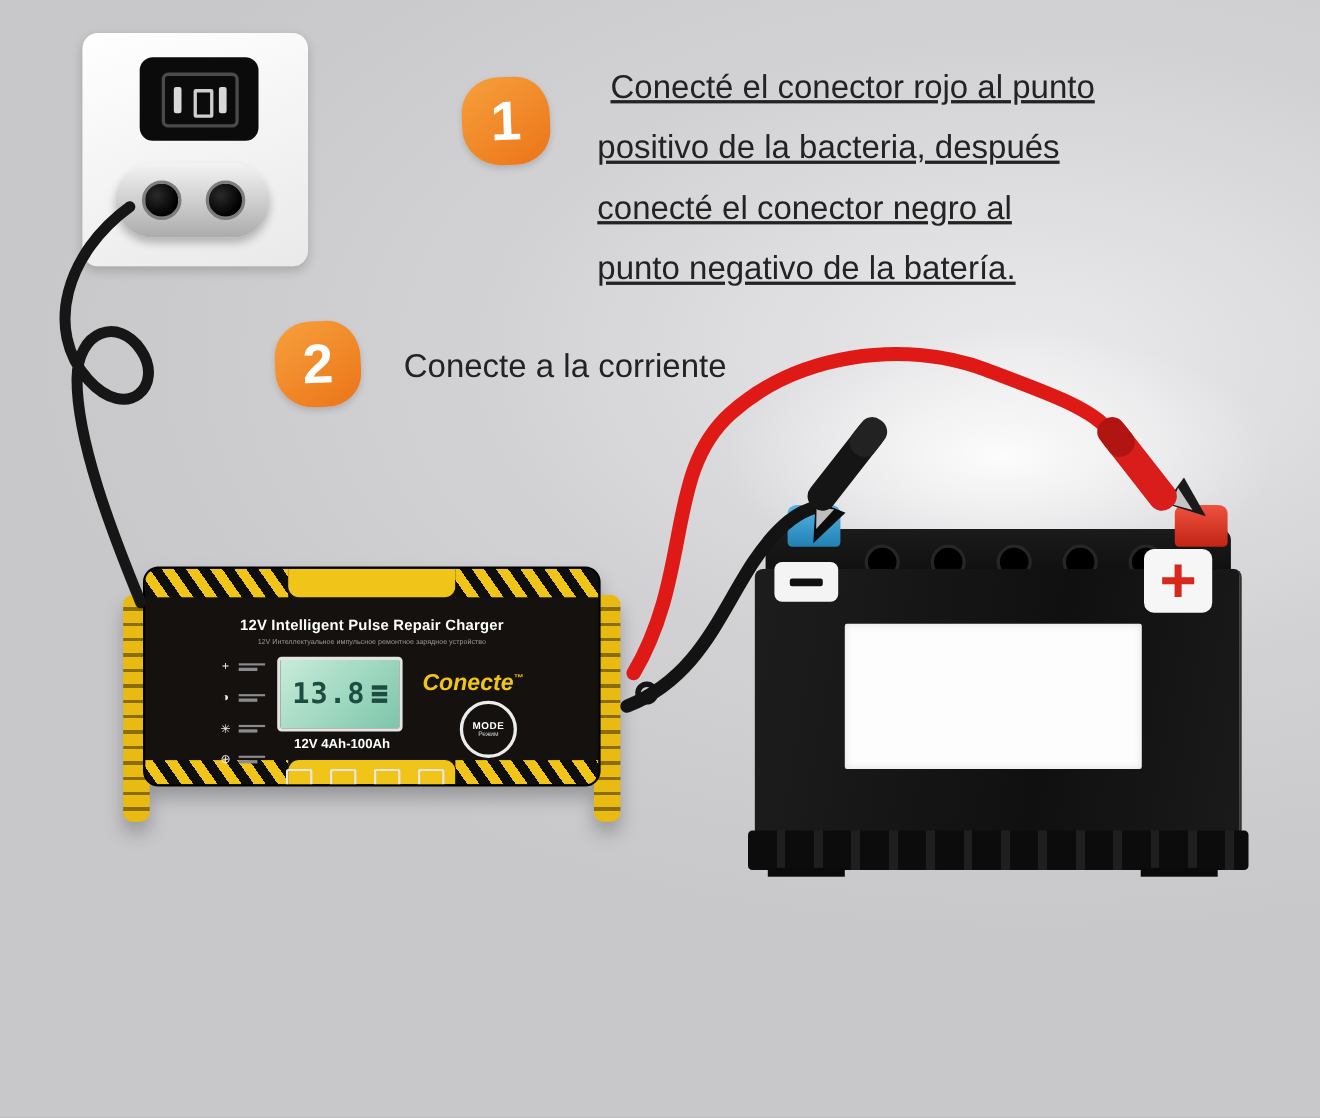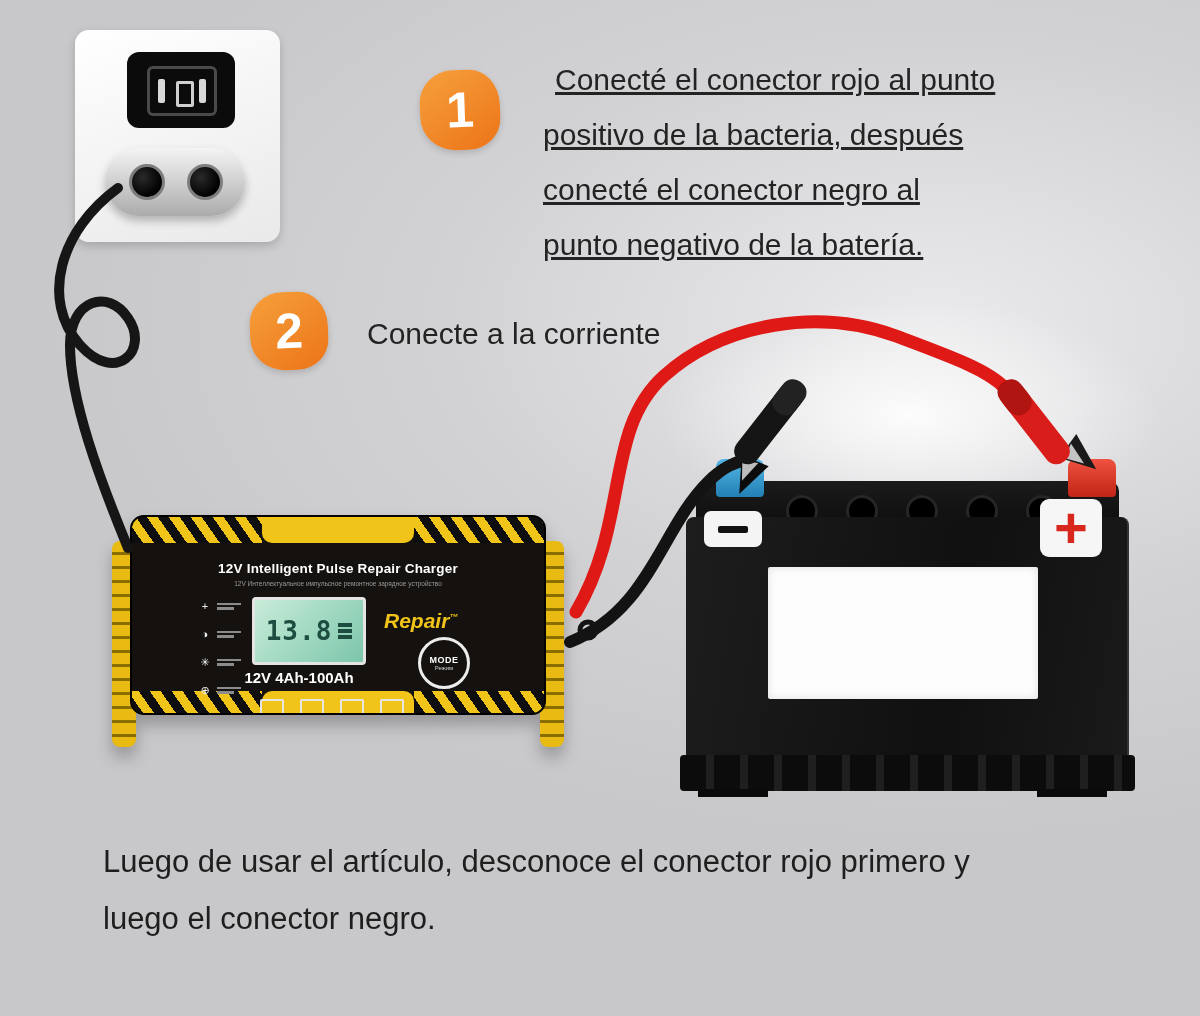--- a/index.html
+++ b/index.html
@@ -48,21 +48,21 @@
   .lcd{left:120px;top:80px;width:108px;height:62px;border:3px solid #e4e4e4;border-radius:4px;
     background:linear-gradient(135deg,#c8ecd9,#7cc6ab);display:flex;align-items:center;justify-content:center;gap:6px;}
   .lcd-val{color:#1d4d40;font-family:"DejaVu Sans Mono",monospace;font-size:26px;font-weight:bold;letter-spacing:1px;text-align:center;}
   .lcd-bars{display:flex;flex-direction:column;gap:2px;}
   .lcd-bars i{display:block;width:14px;height:4px;background:#1d4d40;}
   .brand{left:252px;top:92px;color:#f0c419;font-size:21px;font-weight:bold;font-style:italic;}
   .brand sup{font-size:9px;}
   .modebtn{left:286px;top:120px;width:46px;height:46px;border:3px solid #ececec;border-radius:50%;
     display:flex;flex-direction:column;align-items:center;justify-content:center;color:#fff;}
   .modebtn b{font-size:9px;letter-spacing:.5px;} .modebtn i{font-size:6px;font-style:normal;color:#cfcfcf;}
-  .rating{left:92px;top:152px;width:150px;text-align:center;color:#fff;font-size:15px;font-weight:bold;}
+  .rating{left:104px;top:152px;width:150px;text-align:center;color:#fff;font-size:12px;font-weight:bold;}
   .icon-col{left:66px;top:80px;display:flex;flex-direction:column;gap:10px;}
   .icon-row{display:flex;align-items:center;gap:5px;height:18px;}
   .icon-row .g{color:#eee;font-size:11px;width:14px;text-align:center;}
   .microbars{display:flex;flex-direction:column;gap:2px;}
   .microbars i{display:block;width:24px;height:2.5px;background:#8b8b8b;}
   .microbars i:last-child{width:17px;}
   .bot-icons{left:128px;top:182px;display:flex;gap:16px;}
   .bot-icon{display:flex;flex-direction:column;align-items:center;gap:3px;}
   .bot-icon .shape{width:20px;height:12px;border:2px solid #e6e6e6;border-radius:2px;}
   .bot-icon .mb{width:22px;height:2.5px;background:#8b8b8b;}
@@ -178,21 +178,21 @@
       <div class="abs lcd">
         <span class="lcd-val">13.8</span>
         <span class="lcd-bars">
             <i></i>
             <i></i>
             <i></i>
           </span>
       </div>
 
       <div class="abs brand">
-        <span>Repair</span><sup>™</sup>
+        <span>Conecte</span><sup>™</sup>
       </div>
 
       <div class="abs modebtn">
         <b>MODE</b>
         <i>Режим</i>
       </div>
 
       <div class="abs rating">12V  4Ah-100Ah</div>
 
       <div class="abs bot-icons">
@@ -257,18 +257,14 @@
     </g>
 
     <g transform="translate(1062,458) rotate(-128)">
       <polygon points="2,-2 -30,20 10,26" fill="#1a1a1a"></polygon>
       <polygon points="-2,2 -18,14 6,16" fill="#c4c4c4"></polygon>
       <rect x="-4" y="-13" width="96" height="26" rx="12" fill="#d81d1a"></rect>
       <rect x="58" y="-13" width="38" height="26" rx="12" fill="#b01512"></rect>
     </g>
   </svg>
 
-  <div class="abs footer-text">
-    <div>Luego de usar el artículo, desconoce el conector rojo primero y</div>
-    <div>luego el conector negro.</div>
-  </div>
 
 </div>
 
 </body></html>

